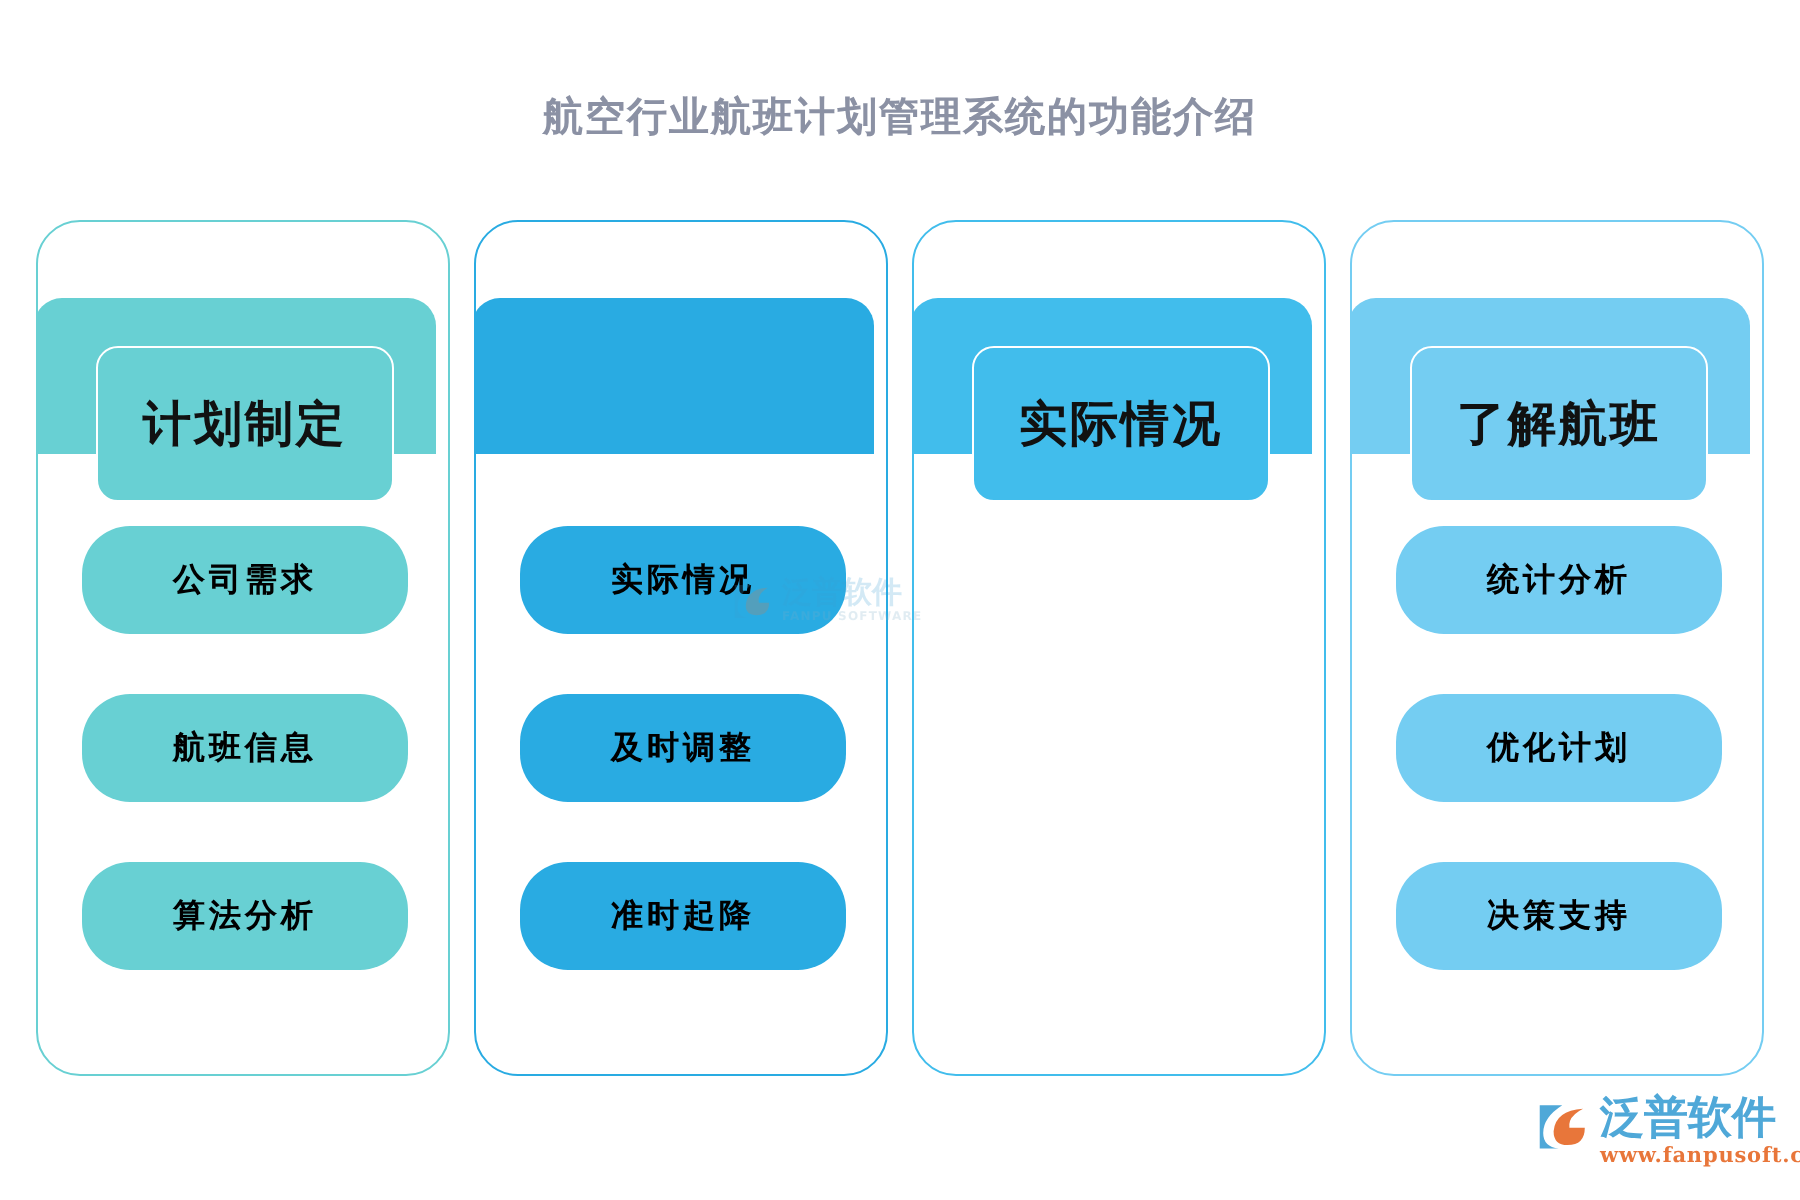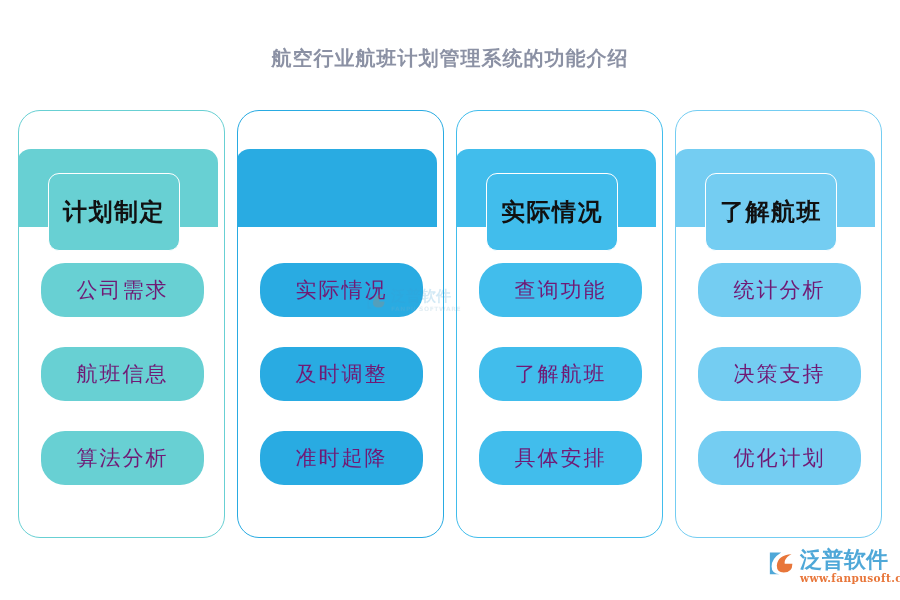--- a/index.html
+++ b/index.html
@@ -61,21 +61,21 @@
     height: 78px;
     background: var(--accent);
     border-radius: 14px 14px 0 0;
   }
 
   
   .header-box {
     position: absolute;
     top: 62px;
     left: 29px;
-    width: 132px;
+    width: 149px;
     height: 78px;
     background: var(--accent);
     border: 1.6px solid #ffffff;
     border-radius: 11px;
     display: flex;
     align-items: center;
     justify-content: center;
   }
 
   .header-label {
@@ -99,23 +99,23 @@
     height: 54px;
     background: var(--accent);
     border-radius: 24px;
     display: flex;
     align-items: center;
     justify-content: center;
     margin-bottom: 30px;
   }
 
   .item-label {
-    font-size: 21px;
-    font-weight: normal;
-    color: #701a75;
+    font-size: 16px;
+    font-weight: bold;
+    color: #000000;
     letter-spacing: 2px;
     white-space: nowrap;
   }
 
   
   #center-watermark {
     position: absolute;
     left: 366px;
     top: 288px;
     width: 96px;
@@ -214,46 +214,35 @@
         <div class="item">
           <span class="item-label">准时起降</span>
         </div>
       </div>
     </div>
     <div class="column" style="--accent: #41bdec;">
       <div class="header-band"></div>
       <div class="header-box">
         <span class="header-label">实际情况</span>
       </div>
-      <div class="items">
-        <div class="item">
-          <span class="item-label">查询功能</span>
-        </div>
-        <div class="item">
-          <span class="item-label">了解航班</span>
-        </div>
-        <div class="item">
-          <span class="item-label">具体安排</span>
-        </div>
-      </div>
     </div>
     <div class="column" style="--accent: #74cdf2;">
       <div class="header-band"></div>
       <div class="header-box">
         <span class="header-label">了解航班</span>
       </div>
       <div class="items">
         <div class="item">
           <span class="item-label">统计分析</span>
         </div>
         <div class="item">
+          <span class="item-label">优化计划</span>
+        </div>
+        <div class="item">
           <span class="item-label">决策支持</span>
-        </div>
-        <div class="item">
-          <span class="item-label">优化计划</span>
         </div>
       </div>
     </div>
   </div>
 
 <div id="center-watermark">
   <svg class="wm-mark" viewBox="0 0 32 30">
     <path d="M2 4 L14 4 Q4 11 4 20 Q4 27 12 28 L2 28 Z" fill="#3a9fd4"></path>
     <path d="M26 6 Q11 7 10 19 Q10 26 18 26 Q27 26 27 17 L18 17 Q18 21 21 21 Q16 12 26 6 Z" fill="#e8763a"></path>
   </svg>

